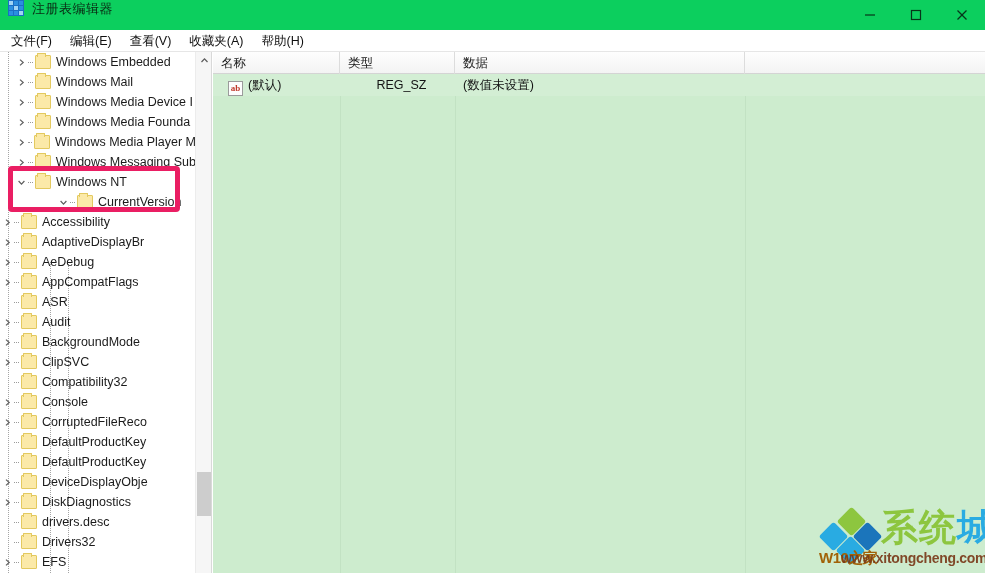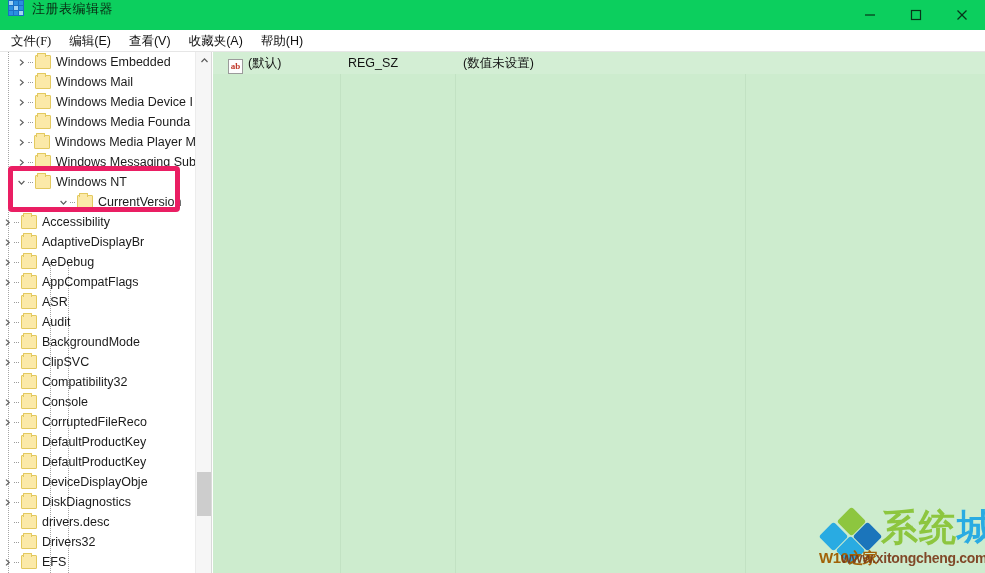--- a/index.html
+++ b/index.html
@@ -63,21 +63,21 @@
     display: flex; align-items: center;
     border-bottom: 1px solid #e6e6e6;
   }
   .menu-item {
     font-size: 12.5px;
     color: #101010;
     padding: 0 9px;
     line-height: 22px;
     white-space: nowrap;
   }
-  .menu-item:first-child { margin-left: 2px; font-family: Liberation Serif, serif; }
+  .menu-item:first-child { margin-left: 2px; }
 
   
   .tree-panel {
     position: absolute; left: 0; top: 52px;
     width: 212px; height: 521px;
     background: #ffffff;
     overflow: hidden;
     border-right: 1px solid #d9d9d9;
   }
   .tree-scroll {
@@ -211,21 +211,21 @@
   .cell {
     height: 22px;
     font-size: 12.5px;
     color: #141414;
     line-height: 22px;
     padding-left: 8px;
     overflow: hidden;
     white-space: nowrap;
   }
   .cell.c0 { width: 127px; display: flex; align-items: flex-end; padding-left: 15px; }
-  .cell.c1 { width: 115px; }
+  .cell.c1 { width: 115px; text-align: center; }
   .cell.c2 { width: 290px; }
   .ab-icon {
     width: 15px; height: 15px;
     flex: none;
     margin-right: 5px;
     background: #fdfdfd;
     border: 1px solid #9b9b9b;
     font-size: 9px;
     font-weight: bold;
     color: #c0392b;
@@ -604,20 +604,26 @@
       <div class="sb-arrow">
         <svg width="9" height="9" viewBox="0 0 9 9">
             <polyline points="1.5,6 4.5,2.8 7.5,6" fill="none" stroke="#5a5a5a" stroke-width="1.2"></polyline>
           </svg>
       </div>
       <div class="sb-thumb"></div>
     </div>
   </div>
 
   <div class="list-panel">
+    <div class="list-header">
+      <div class="hcell c0">名称</div>
+      <div class="hcell c1">类型</div>
+      <div class="hcell c2">数据</div>
+      <div class="hcell c3"></div>
+    </div>
 
     <div class="col-div d0"></div>
     <div class="col-div d1"></div>
     <div class="col-div d2"></div>
 
     <div class="row">
       <div class="cell c0">
         <span class="ab-icon">ab</span>
         <span>(默认)</span>
       </div>

